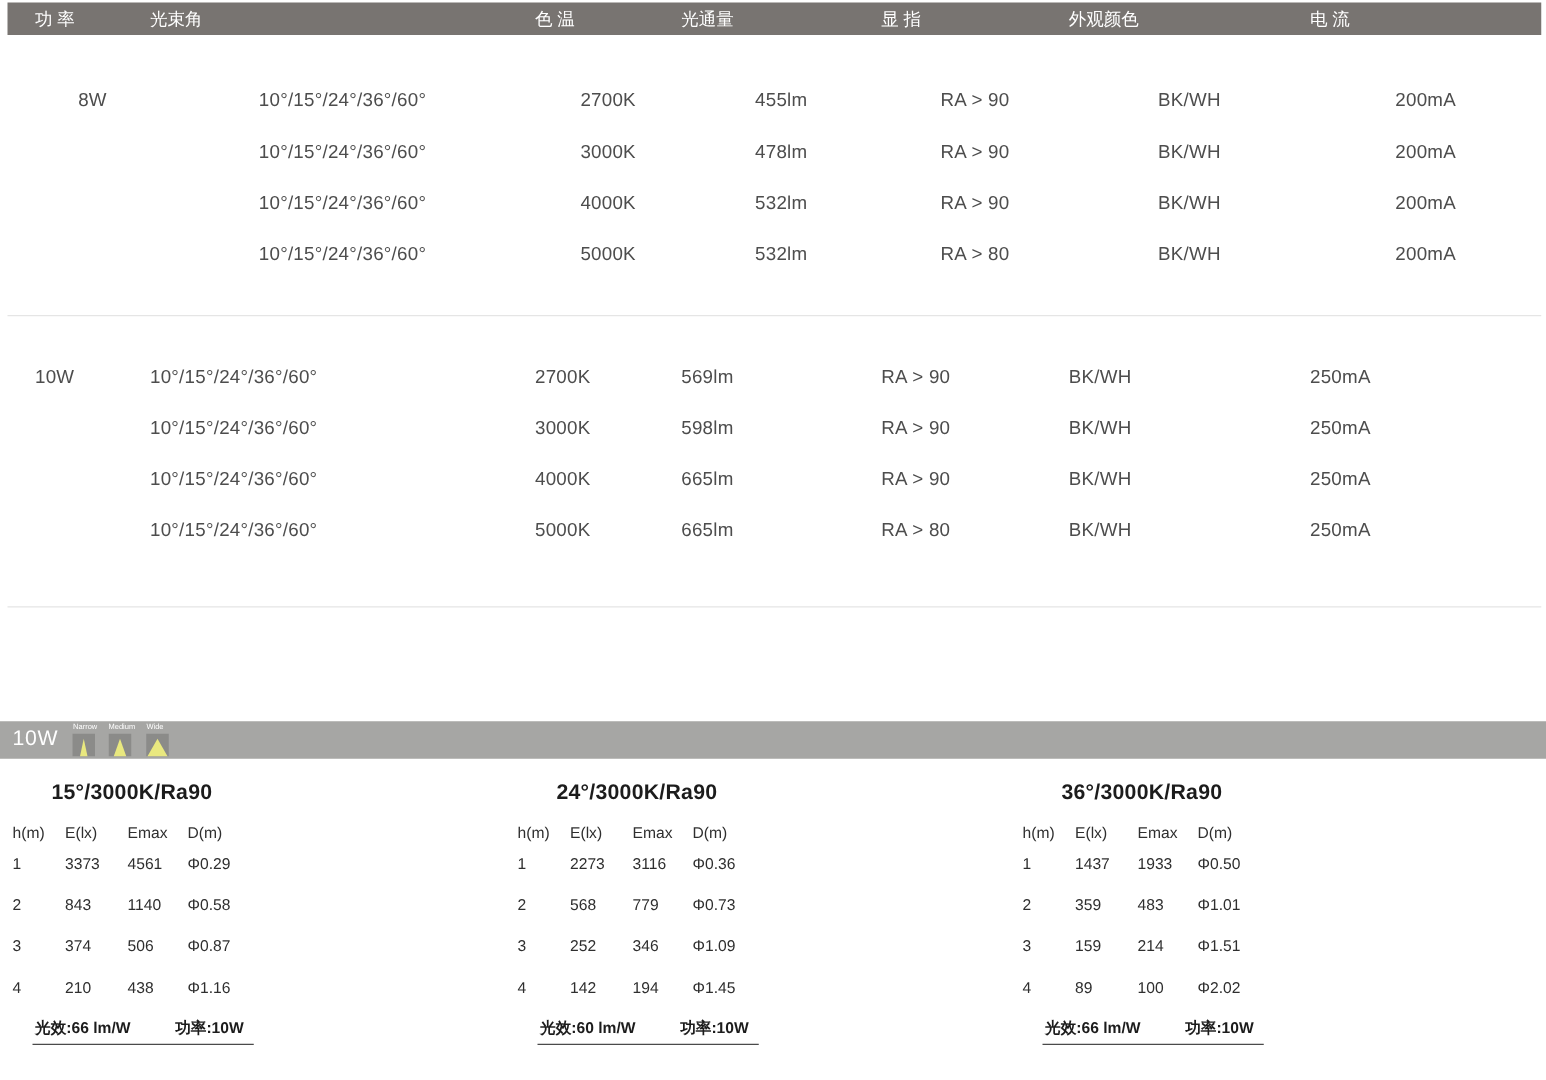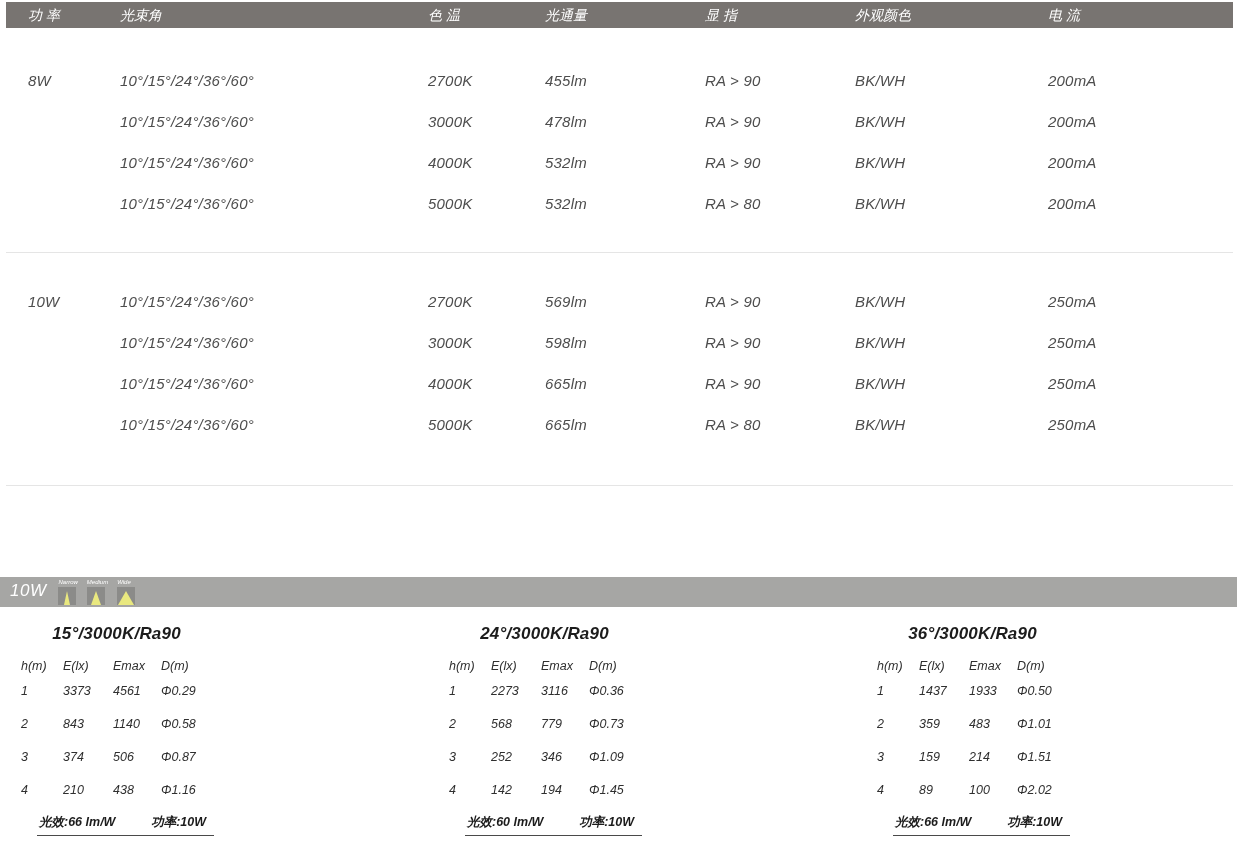--- a/index.html
+++ b/index.html
@@ -2,40 +2,40 @@
 <html style="--header-bar-bg: #787471; --header-bar-text: #ffffff; --body-text: #4d4d4d; --divider: #e5e5e5; --beam-bar-bg: #a6a6a4; --beam-icon-bg: #8b8b89; --beam-triangle: #e9e87f; --mini-text: #2f2f2f; --mini-underline: #4a4a4a;"><head>
 <meta charset="utf-8">
 <style>
   * { margin: 0; padding: 0; box-sizing: border-box; }
   html, body {
     width: 1237px; height: 864px;
     background: #ffffff;
     font-family: "Liberation Sans", "DejaVu Sans", sans-serif;
     overflow: hidden;
   }
-  .page { position: relative; width: 1237px; height: 844px; padding-top: 2px; font-style: italic; }
+  .page { position: relative; width: 1237px; height: 844px; padding-top: 2px; }
 
   
   .spec-grid {
     display: grid;
     grid-template-columns: 114px 308px 117px 160px 150px 193px auto;
     align-items: center;
   }
   .spec-header {
     margin: 0 4px 0 6px;
     height: 26px;
     background: var(--header-bar-bg);
     color: var(--header-bar-text);
     font-size: 14px;
   }
   .spec-header .cell { padding-top: 1px; }
   .spec-header .cell:first-child { padding-left: 22px; }
   .spec-rows-wrap { margin: 0 4px 0 6px; color: var(--body-text); }
   .spec-group { display: block; }
-  .spec-group-1 { padding-top: 32px; }
+  .spec-group-1 { padding-top: 32px; text-align: center; }
   .spec-group-2 { padding-top: 28px; }
   .spec-row { height: 41px; font-size: 15px; letter-spacing: 0.2px; }
   .spec-row .cell:first-child { padding-left: 22px; font-size: 15px; }
   .divider { height: 1px; background: var(--divider); }
   .divider-1 { margin-top: 28px; }
   .divider-2 { margin-top: 40px; }
 
   
   .beam-bar {
     margin-top: 91px;
@@ -55,21 +55,21 @@
     width: 18px; height: 18px; margin-bottom: 2px;
     background: var(--beam-icon-bg);
     display: flex; align-items: flex-end; justify-content: center;
   }
   .beam-tri { width: 0; height: 0; border-bottom: 14px solid var(--beam-triangle); }
   .beam-tri-narrow { border-left: 3px solid transparent; border-right: 3px solid transparent; }
   .beam-tri-medium { border-left: 5px solid transparent; border-right: 5px solid transparent; }
   .beam-tri-wide   { border-left: 8px solid transparent; border-right: 8px solid transparent; }
 
   
-  .mini-tables { display: flex; padding-left: 19px; gap: 24px; }
+  .mini-tables { display: flex; padding-left: 8px; }
   .mini-table { width: 195px; margin-right: 209px; color: var(--mini-text); }
   .mini-table:last-child { margin-right: 0; }
   .mini-title {
     margin-top: 16px; text-align: center;
     font-size: 17px; font-weight: bold; color: #1c1c1c;
     line-height: 22px; letter-spacing: 0.2px;
   }
   .mini-grid {
     display: grid;
     grid-template-columns: 42px 50px 48px 55px;

